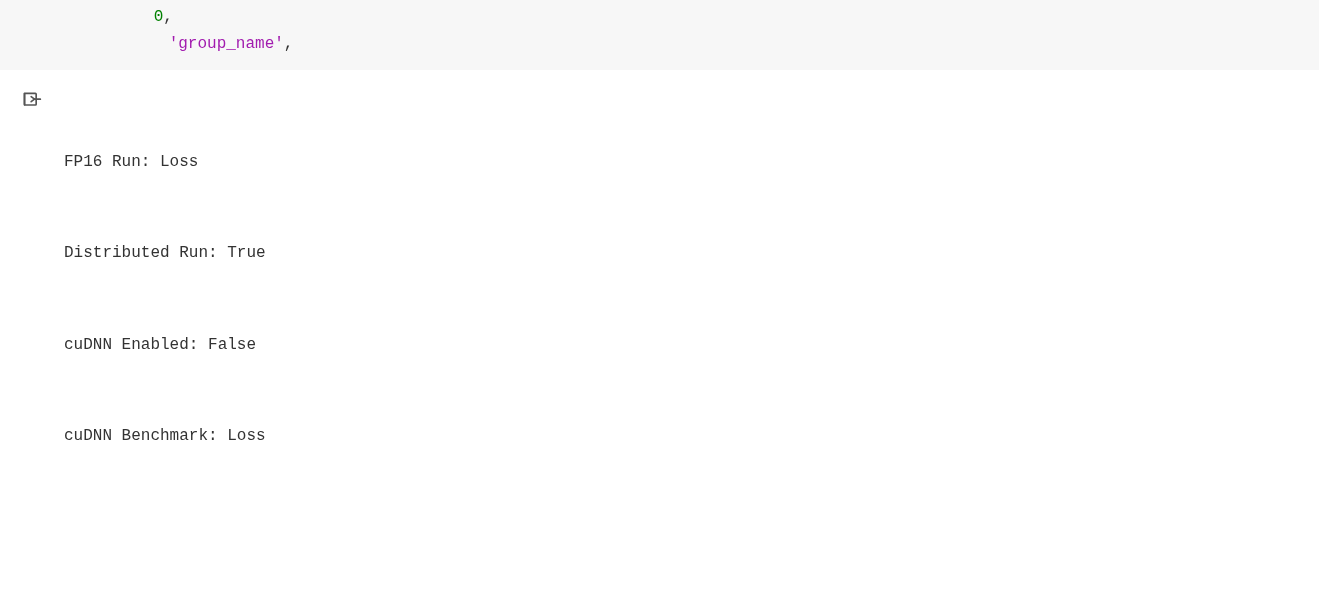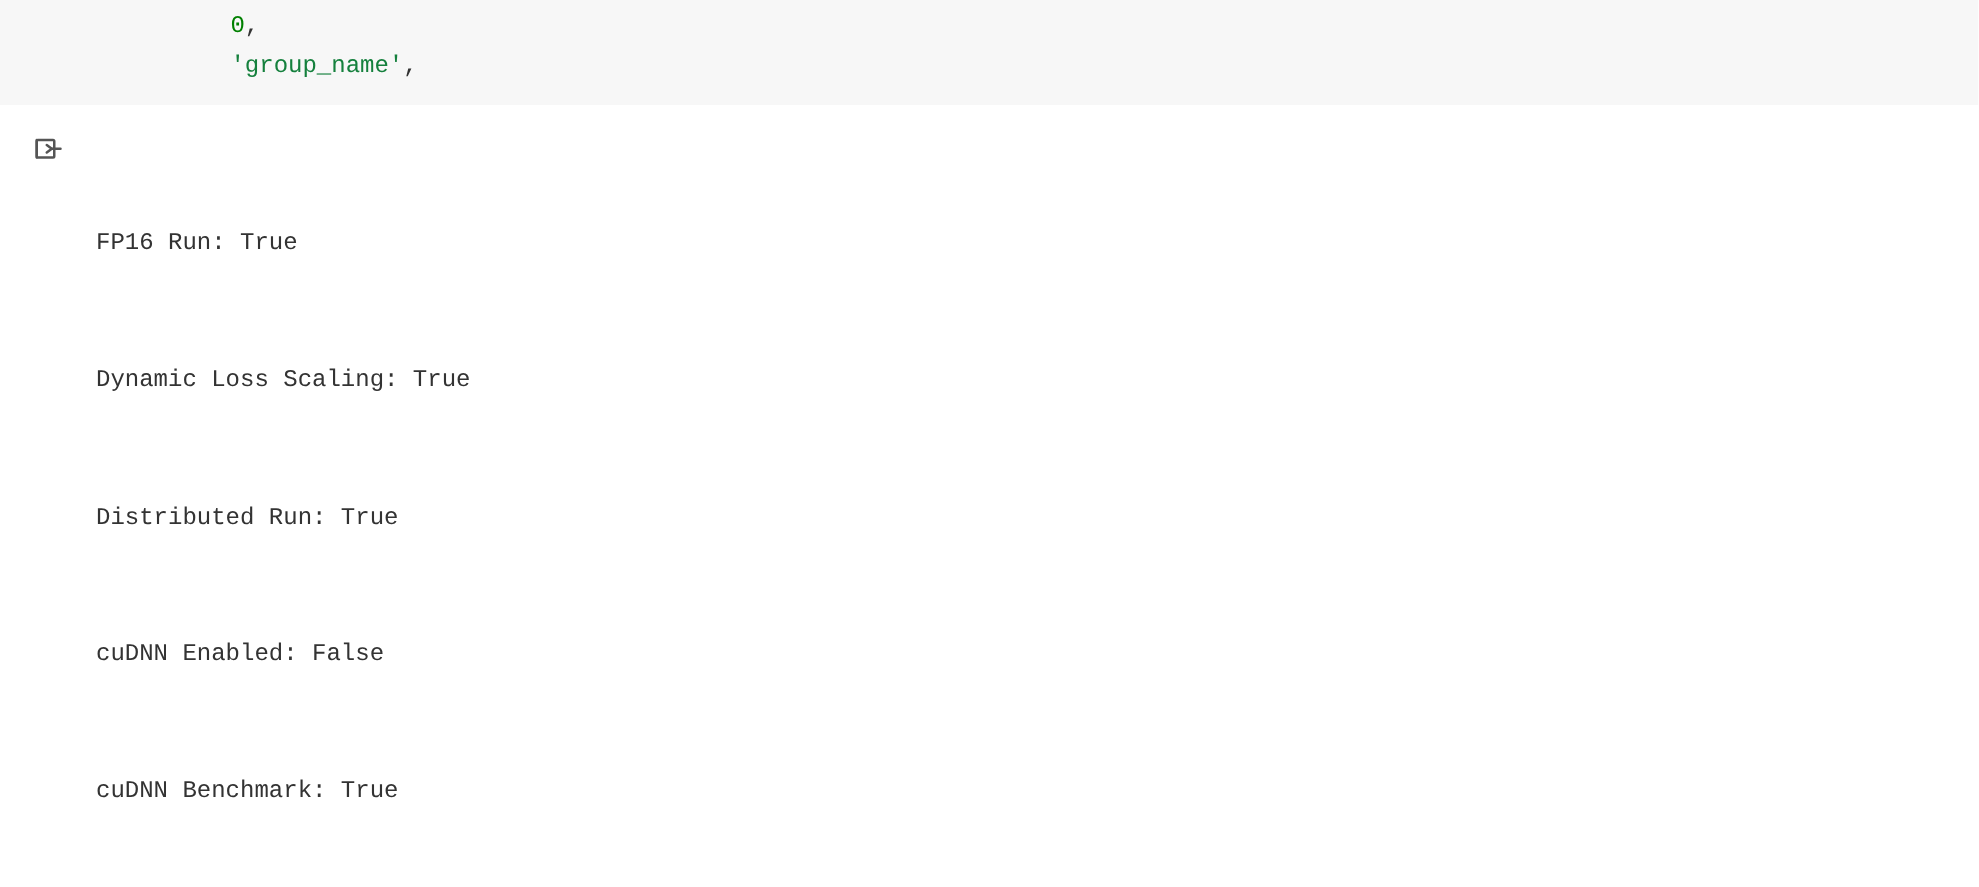--- a/index.html
+++ b/index.html
@@ -15,21 +15,21 @@
   .code-cell {
     background: #f7f7f7;
     padding: 4px 0 12px 0;
     font-family: Consolas, "Courier New", monospace;
     font-size: 16px;
     line-height: 1.7;
     color: #333;
   }
   .code-line { white-space: pre; padding-left: 0; }
   .tok-num { color: #008000; }
-  .tok-str { color: #15803d; }
+  .tok-str { color: #a21caf; margin-left: 15px; }
   .tok-plain { color: #333; }
   .output-section {
     display: flex;
     align-items: flex-start;
     padding-top: 16px;
   }
   .gutter {
     width: 64px;
     flex: 0 0 64px;
     display: flex;
@@ -60,25 +60,24 @@
     <span>
       <svg viewBox="0 0 24 24" fill="none" stroke="#555" stroke-width="2" stroke-linecap="round" stroke-linejoin="round">
         <rect x="3" y="4" width="14" height="14" rx="1" stroke-dasharray="0"></rect>
         <line x1="3" y1="4" x2="3" y2="18"></line>
         <polyline points="11 8 15 11 11 14"></polyline>
         <line x1="15" y1="11" x2="22" y2="11"></line>
       </svg>
     </span>
   </div>
   <div class="output-content">
-    <div class="output-line">FP16 Run: True</div>
-    <div class="output-line">Dynamic Loss Scaling: True</div>
+    <div class="output-line">FP16 Run: Loss</div>
     <div class="output-line">Distributed Run: True</div>
     <div class="output-line">cuDNN Enabled: False</div>
-    <div class="output-line">cuDNN Benchmark: True</div>
+    <div class="output-line">cuDNN Benchmark: Loss</div>
     
     
 
     
 
     
 
     
     
     

